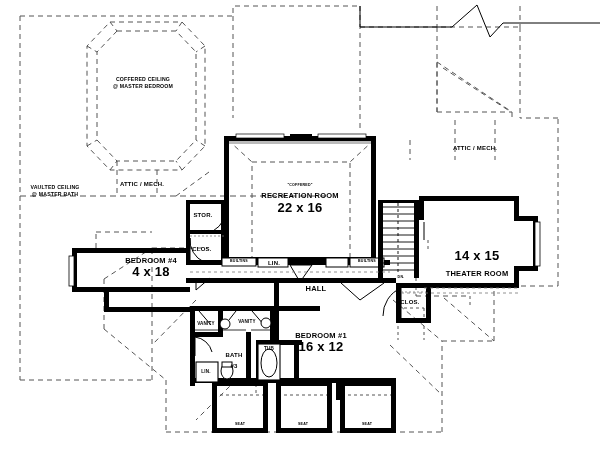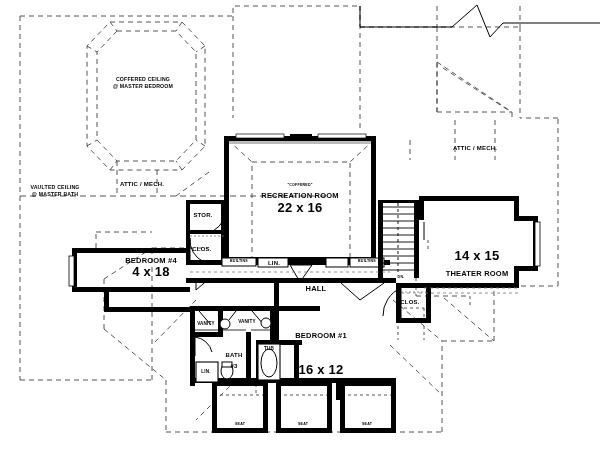--- a/index.html
+++ b/index.html
@@ -316,21 +316,21 @@
   <div class="lbl lbl-sm" style="left:475px;top:148px;">ATTIC / MECH.</div>
 
   <div class="lbl lbl-tiny" style="left:300px;top:186px;">"COFFERED"</div>
   <div class="lbl lbl-room" style="left:300px;top:196px;">RECREATION ROOM</div>
   <div class="lbl lbl-dim" style="left:300px;top:208px;">22 x 16</div>
 
   <div class="lbl lbl-room" style="left:151px;top:261px;text-align:center;">BEDROOM #4</div>
   <div class="lbl lbl-dim" style="left:151px;top:272px;">4 x 18</div>
 
   <div class="lbl lbl-room" style="left:321px;top:336px;">BEDROOM #1</div>
-  <div class="lbl lbl-dim" style="left:321px;top:347px;margin-top:23px;">16 x 12</div>
+  <div class="lbl lbl-dim" style="left:321px;top:347px;">16 x 12</div>
 
   <div class="lbl lbl-room" style="left:477px;top:274px;">THEATER ROOM</div>
   <div class="lbl lbl-dim" style="left:477px;top:256px;">14 x 15</div>
 
   <div class="lbl lbl-sm" style="left:203px;top:215px;">STOR.</div>
   <div class="lbl lbl-sm" style="left:202px;top:249px;">CLOS.</div>
   <div class="lbl lbl-sm" style="left:410px;top:302px;">CLOS.</div>
   <div class="lbl lbl-room" style="left:305px;top:289px;padding-left:22px;">HALL</div>
   <div class="lbl lbl-sm" style="left:274px;top:263px;">LIN.</div>
   <div class="lbl lbl-xs" style="left:206px;top:372px;">LIN.</div>

